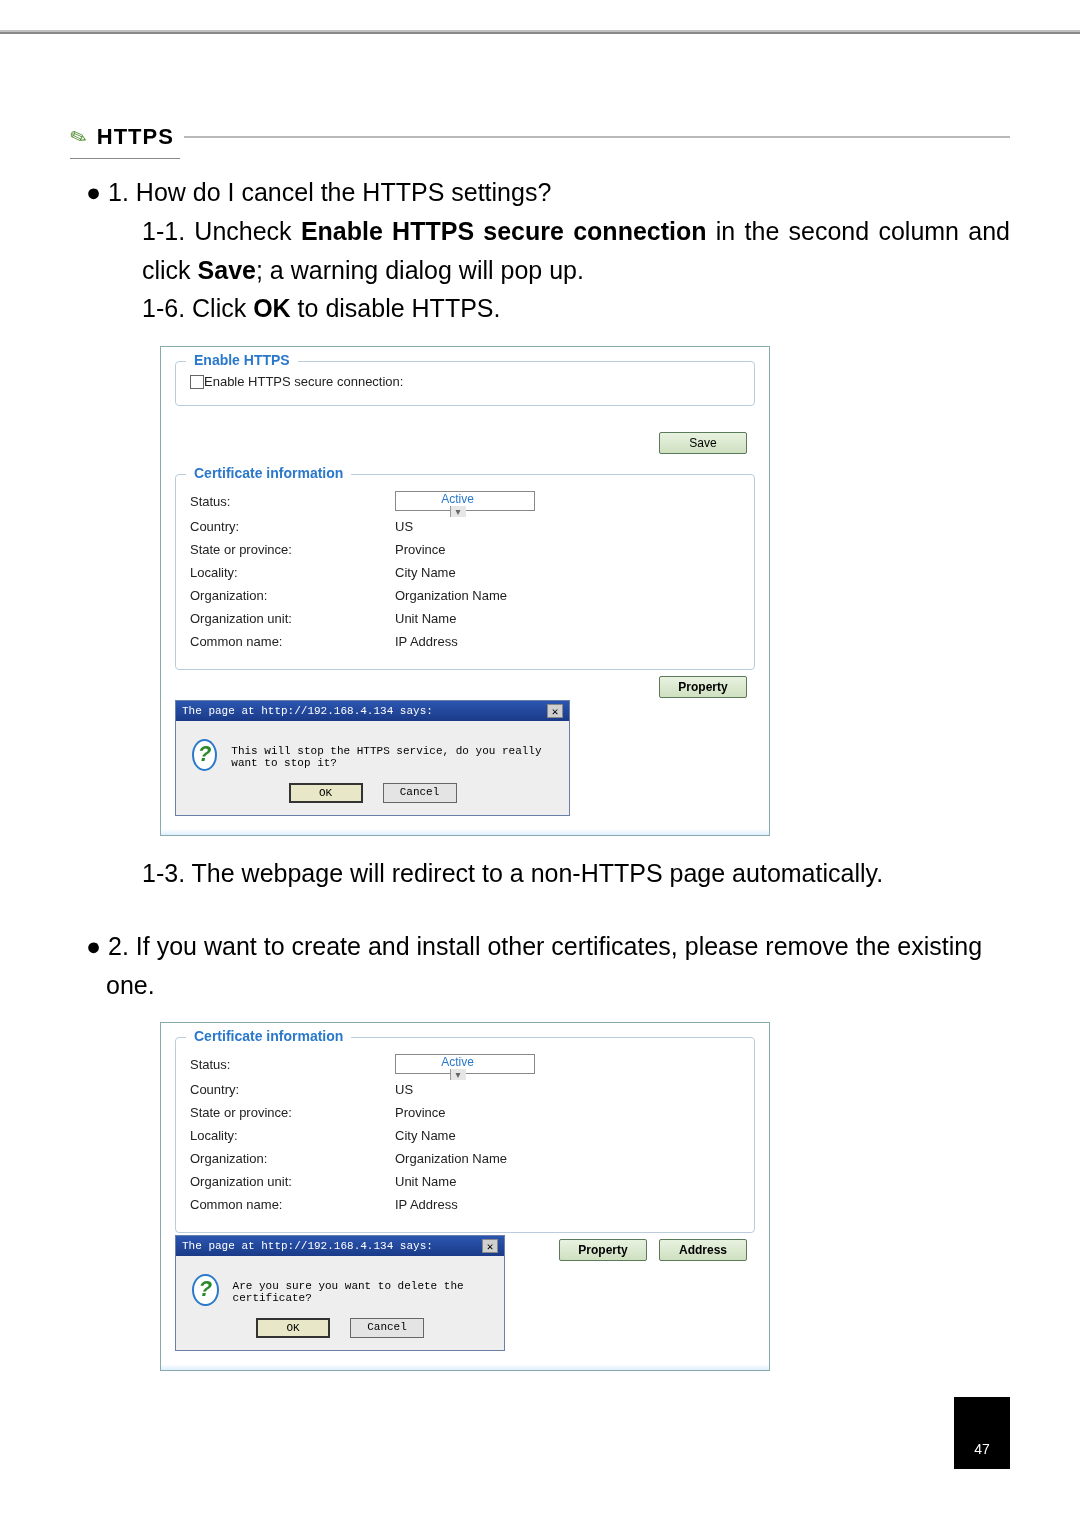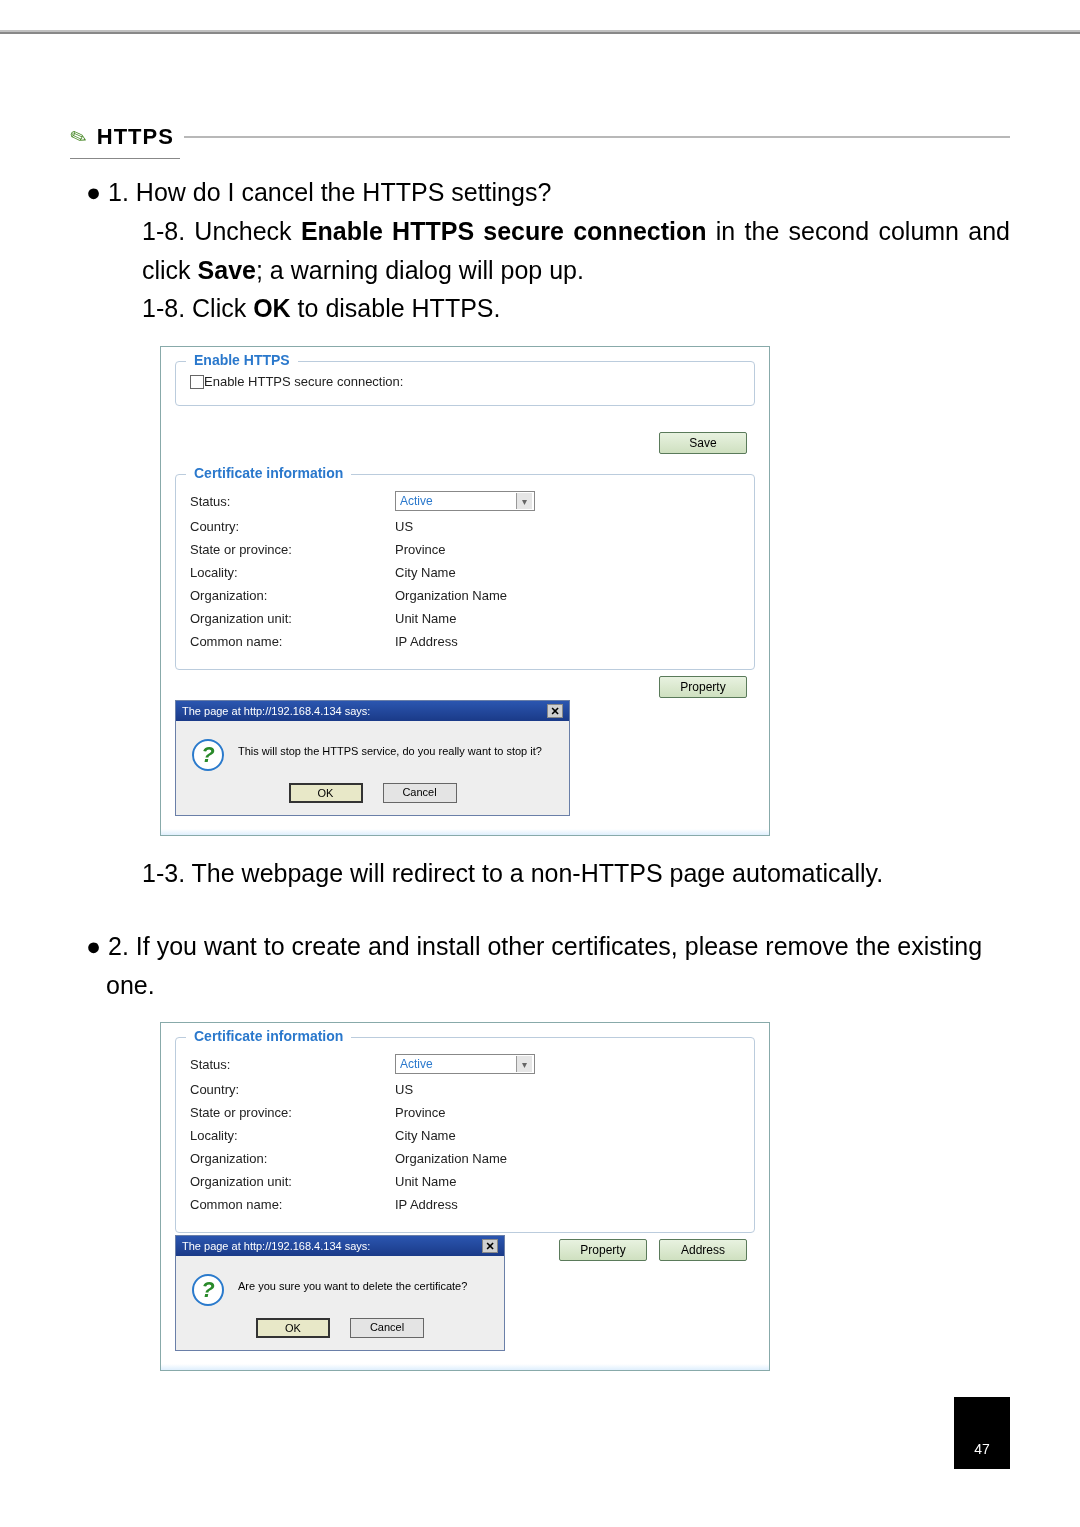--- a/index.html
+++ b/index.html
@@ -19,24 +19,24 @@
   .screenshot { width: 610px; margin: 18px 0 18px 90px; border: 1px solid #8aa; padding: 0; background: #fff; font-size: 13px; }
   .fieldset-outer { position: relative; margin: 14px 14px 0 14px; border: 1px solid #bcd; border-radius: 4px; padding: 12px 14px 16px 14px; }
   .fieldset-title { position: absolute; top: -10px; left: 10px; background: #fff; color: #2a78cc; font-weight: bold; padding: 0 8px; font-size: 14px; }
   .chk-row { display: flex; align-items: center; gap: 0; font-size: 13px; color: #222; }
   .chk-box { width: 14px; height: 14px; border: 1px solid #666; background: #fff; display:inline-block; }
   .save-row { display:flex; justify-content:flex-end; padding: 0 22px 6px 0; }
   .wbtn { display:inline-block; min-width: 88px; text-align:center; font-size:12px; padding: 3px 14px; border:1px solid #5a7a5a; background: linear-gradient(#e8f2e0,#cfe0c0); border-radius:2px; color:#000;}
   .info-grid { }
   .info-row { display:flex; align-items:center; padding: 4px 0; font-size:13px; color:#222;}
   .info-label { width: 205px; }
-  .info-select { width: 140px; height: 20px; border:1px solid #888; display:flex; align-items:center; justify-content:space-between; padding:0 2px 0 4px; font-size:12px; color:#2a78cc; background:#fff;}
+  .info-select { width: 140px; height: 20px; border:1px solid #888; display:flex; align-items:center; justify-content:space-between; padding:0 19px 0 4px; font-size:12px; color:#2a78cc; background:#fff;flex-direction:column;}
   .info-select .arr { width:16px; height:16px; border-left:1px solid #999; display:flex; align-items:center; justify-content:center; color:#666; background:#e6e6e6; font-size:10px;}
-  .prop-row { display:flex; justify-content:flex-end; padding: 0 22px 8px 0; gap: 12px;}
-  .dialog-wrap { position: relative; margin: 0 14px 14px 14px; }
+  .prop-row { display:flex; justify-content:flex-end; padding: 0 22px 8px 0; gap: 12px; font-weight: bold;}
+  .dialog-wrap { position: relative; margin: 0 14px 14px 14px; font-family: Liberation Mono, monospace; }
   .dlg { width: 395px; border: 1px solid #6a7fa8; background: #eee; font-size: 12px; margin-top:-6px;}
   .dlg-title { background: linear-gradient(#2b56b0,#1a3a88); color:#fff; padding: 3px 6px; display:flex; justify-content:space-between; align-items:center; font-size:11px;}
   .dlg-title .x { background:#d0d0d0; color:#000; border:1px solid #888; width:16px; height:14px; display:flex; align-items:center; justify-content:center; font-weight:bold; font-size:11px;}
   .dlg-body { padding: 18px 16px 12px 16px; display:flex; gap: 14px; align-items:flex-start;}
   .qicon { width:32px; height:32px; border-radius:50%; background:#fff; border:2px solid #2a7acc; display:flex; align-items:center; justify-content:center; color:#2a8a2a; font-weight:bold; font-size:22px; font-style:italic;}
   .dlg-msg { font-size: 11px; padding-top:6px;}
   .dlg-btns { display:flex; justify-content:center; gap: 20px; padding: 0 0 12px 0;}
   .dlg-btn { min-width:74px; font-size:11px; padding: 2px 10px; border:1px solid #666; background:#e4e4e4; text-align:center;}
   .dlg-btn.ok { border:2px solid #333; background:#e8e8c8;}
   .below-strip { height: 6px; background: linear-gradient(#fff, #dfeffd); margin-top: -1px;}
@@ -51,25 +51,25 @@
   <div class="note-header">
     <span class="note-icon">✎</span>
     <span class="note-word">HTTPS</span>
     <span class="note-line"></span>
   </div>
   <div class="note-underline"></div>
 
   <p class="body-text indent-1">● 1. How do I cancel the HTTPS settings?</p>
 
   <p class="body-text indent-2">
-    <span>1-8. Uncheck </span><b>Enable HTTPS secure connection</b><span> in the second column and click </span><b>Save</b><span>; a warning dialog will pop up.</span>
+    <span>1-1. Uncheck </span><b>Enable HTTPS secure connection</b><span> in the second column and click </span><b>Save</b><span>; a warning dialog will pop up.</span>
   </p>
 
   <p class="body-text indent-2">
-    <span>1-8. Click </span><b>OK</b><span> to disable HTTPS.</span>
+    <span>1-6. Click </span><b>OK</b><span> to disable HTTPS.</span>
   </p>
 
   <div class="screenshot">
     <div class="fieldset-outer">
       <span class="fieldset-title">Enable HTTPS</span>
       <div class="chk-row">
         <span class="chk-box"></span>
         <span>Enable HTTPS secure connection:</span>
       </div>
     </div>

